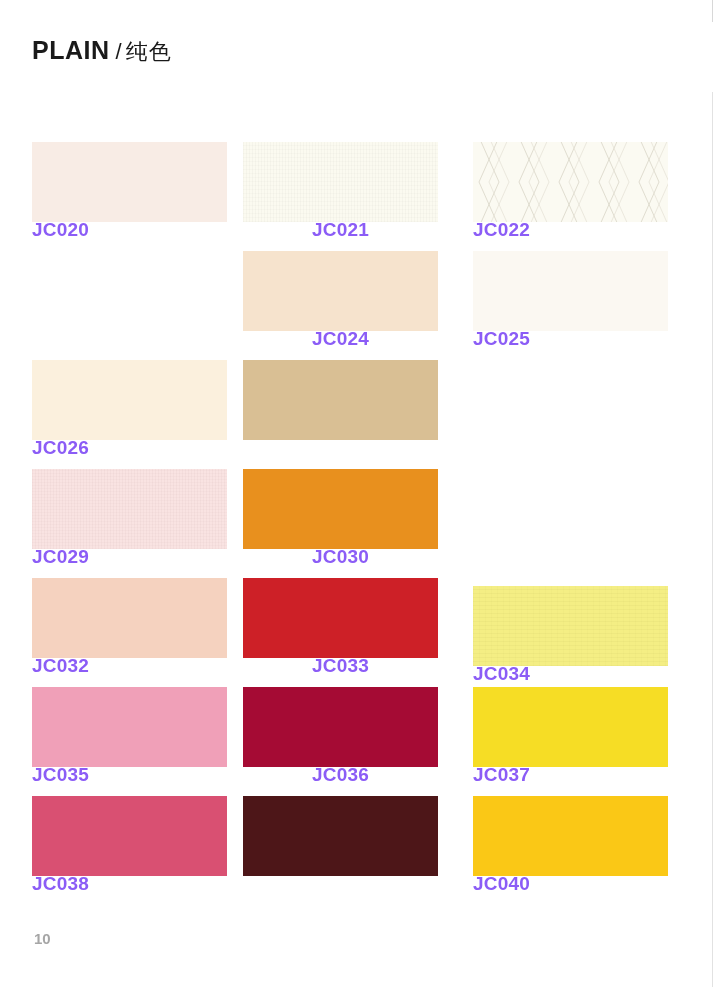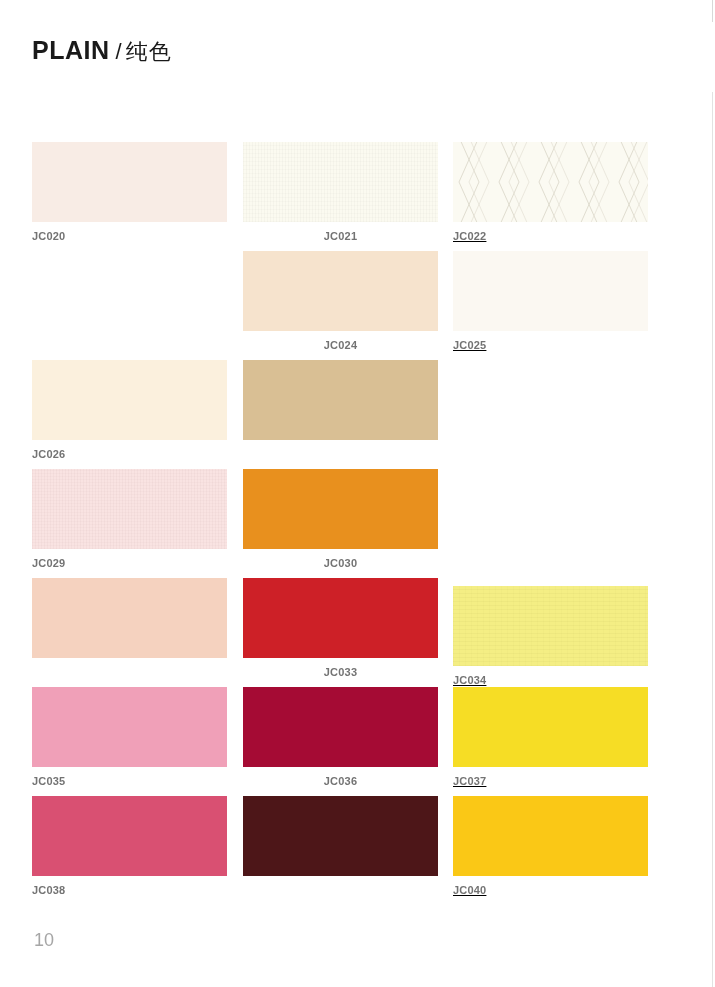--- a/index.html
+++ b/index.html
@@ -80,43 +80,42 @@
     position: relative;
     height: 109px;
   }
   .cell {
     position: absolute;
     top: 0;
     width: 195px;
   }
   .cell.col-0 { left: 0px; }
   .cell.col-1 { left: 211px; text-align: center; }
-  .cell.col-2 { left: 421px; text-decoration: underline; }
+  .cell.col-2 { left: 441px; }
   .cell.nudge { top: 8px; }
 
   .swatch {
     width: 195px;
     height: 80px;
     position: relative;
     overflow: hidden;
   }
   .swatch-fill {
     position: absolute;
     inset: 0;
   }
   .swatch-tex {
     position: absolute;
     inset: 0;
     pointer-events: none;
   }
   .label {
-    margin-top: 6px;
-    font-size: 11px;
+    font-size: 19px;
     font-weight: bold;
-    color: #737373;
+    color: #8b5cf6;
     letter-spacing: 0.2px;
     line-height: 16px;
   }
 
   
   
   .tex-weave {
     background-image:
       repeating-linear-gradient(90deg,
         rgba(0,0,0,0.022) 0px, rgba(0,0,0,0.022) 1px,
@@ -158,23 +157,23 @@
   .tex-none { background-image: none; }
   .tex-diamond svg { display: block; width: 195px; height: 80px; }
 
   
   .footer {
     position: absolute;
     left: 34px;
     top: 930px;
   }
   .page-num {
-    font-size: 18px;
+    font-size: 15px;
     color: #a6a6a6;
-    font-weight: normal;
+    font-weight: bold;
   }
 </style>
 </head>
 <body>
 
 <div class="page">
 
   <div class="header">
     <span class="title-main">PLAIN</span><span class="title-sep">/</span><span class="title-cn">纯色</span>
   </div>
@@ -276,20 +275,21 @@
           </div>
           <div class="label">JC030</div>
         </div>
       </div>
       <div class="row">
         <div class="cell col-0">
           <div class="swatch">
             <div class="swatch-fill" style="background: rgb(245, 210, 191);"></div>
             <div class="swatch-tex tex-none"></div>
           </div>
+          <div class="label">JC032</div>
         </div>
         <div class="cell col-1">
           <div class="swatch">
             <div class="swatch-fill" style="background: rgb(205, 32, 39);"></div>
             <div class="swatch-tex tex-none"></div>
           </div>
           <div class="label">JC033</div>
         </div>
         <div class="cell col-2 nudge">
           <div class="swatch">

